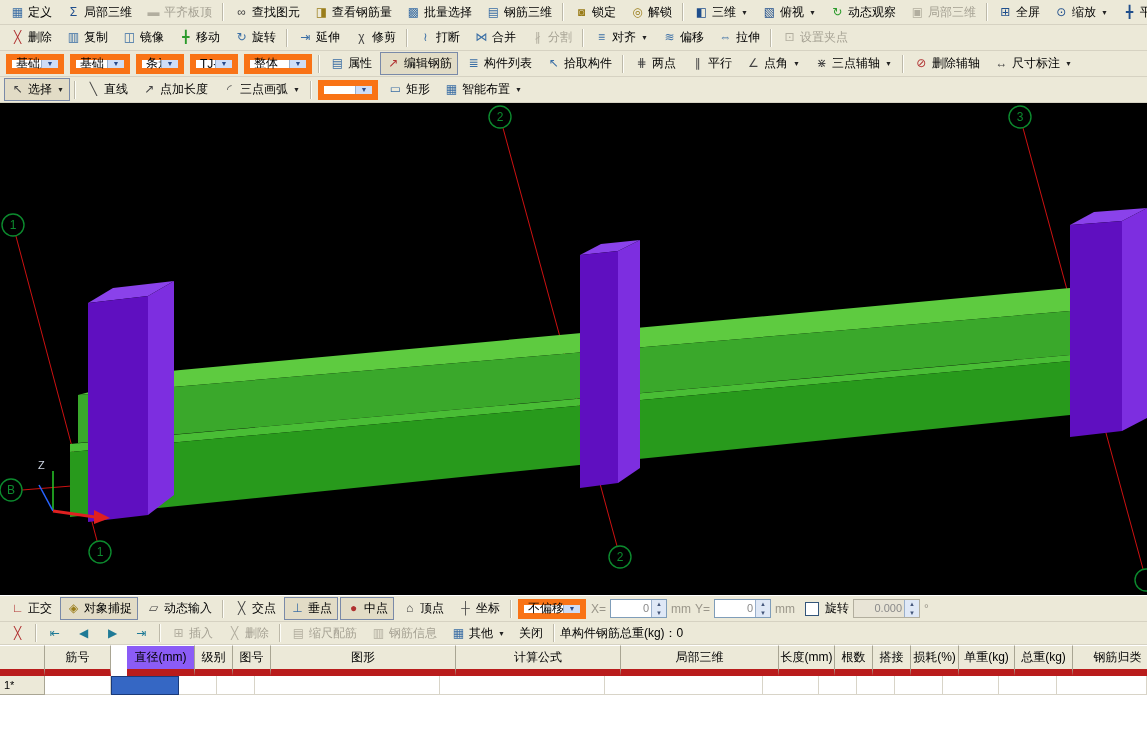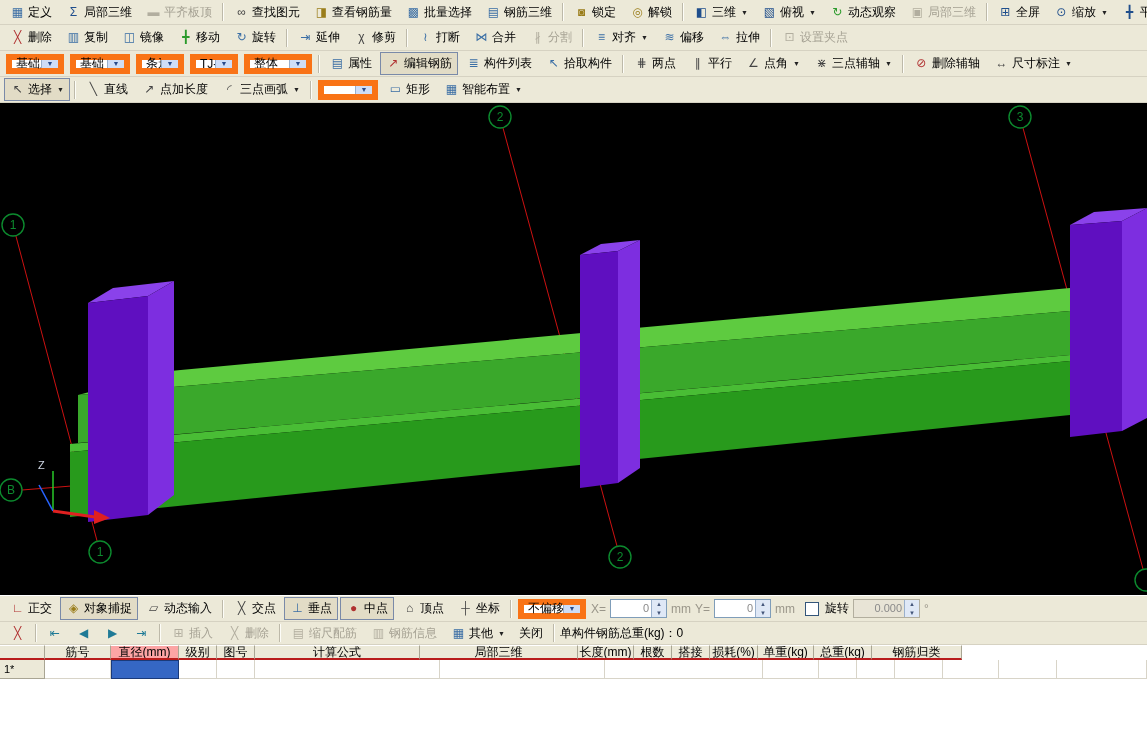--- a/index.html
+++ b/index.html
@@ -27,23 +27,23 @@
   .sv.wide{width:46px;}
   .sarr{display:flex;flex-direction:column;width:14px;border-left:1px solid #9ab0cc;background:#dfe8f6;}
   .sarr span{flex:1;font-size:6px;line-height:8px;text-align:center;color:#44567a;}
   .glabel{color:#9a968a;margin:0 2px;flex:0 0 auto;}
   .klabel{color:#000;margin:0 2px;flex:0 0 auto;}
   .cbx{display:inline-block;width:12px;height:12px;background:#fff;border:1px solid #33557a;margin:0 4px 0 8px;flex:0 0 auto;}
   .b{color:#3a6ea5}.db{color:#1f4e8c}.r{color:#b03030}.g{color:#2a9a2a}.gy{color:#a8a496}.gd{color:#9a7d1a}.k{color:#444}.tl{color:#1f7a96}
   #vp{position:absolute;left:0;top:103px;width:1147px;height:492px;background:#000;}
   #gridwrap{position:absolute;left:0;top:645px;width:1147px;height:93px;background:#fff;overflow:hidden;}
   .ghead,.grow{display:flex;}
-  .gh{box-sizing:border-box;height:15px;background:#ece9d8;border-right:1px solid #a9a593;border-bottom:2px solid #b91c1c;border-top:1px solid #fff;
+  .gh{box-sizing:border-box;height:31px;background:#ece9d8;border-right:1px solid #a9a593;border-bottom:7px solid #b91c1c;border-top:1px solid #fff;
       display:flex;align-items:center;justify-content:center;flex:0 0 auto;overflow:hidden;text-align:center;}
-  .gh.hl{background:#fca5a5;}
+  .gh.hl{background:#8b5cf6;margin-left:16px;}
   .gc{box-sizing:border-box;height:19px;background:#fff;border-right:1px solid #d8d4c8;border-bottom:1px solid #d8d4c8;flex:0 0 auto;}
   .gc.rh{background:#ece9d8;border-right:1px solid #a9a593;border-bottom:1px solid #a9a593;display:flex;align-items:center;padding-left:4px;font-size:11px;}
   .gc.sel{background:#3567c4;border:1px solid #1a3a7a;}
   .cm{width:45px}.c0{width:66px}.c1{width:68px}.c2{width:38px}.c3{width:38px}.c4{width:185px}.c5{width:165px}.c6{width:158px}
   .c7{width:56px}.c8{width:38px}.c9{width:38px}.c10{width:48px}.c11{width:56px}.c12{width:58px}.c13{width:90px}
   svg text{font-family:"Liberation Sans","DejaVu Sans",sans-serif;}
 </style>
 </head>
 <body>
 
@@ -457,20 +457,21 @@
     <span class="klabel">单构件钢筋总重(kg)：0</span>
   </div>
 
   <div id="gridwrap">
     <div class="ghead">
       <div class="gh cm"></div>
       <div class="gh c0">筋号</div>
       <div class="gh c1 hl">直径(mm)</div>
       <div class="gh c2">级别</div>
       <div class="gh c3">图号</div>
+      <div class="gh c4">图形</div>
       <div class="gh c5">计算公式</div>
       <div class="gh c6">局部三维</div>
       <div class="gh c7">长度(mm)</div>
       <div class="gh c8">根数</div>
       <div class="gh c9">搭接</div>
       <div class="gh c10">损耗(%)</div>
       <div class="gh c11">单重(kg)</div>
       <div class="gh c12">总重(kg)</div>
       <div class="gh c13">钢筋归类</div>
     </div>

